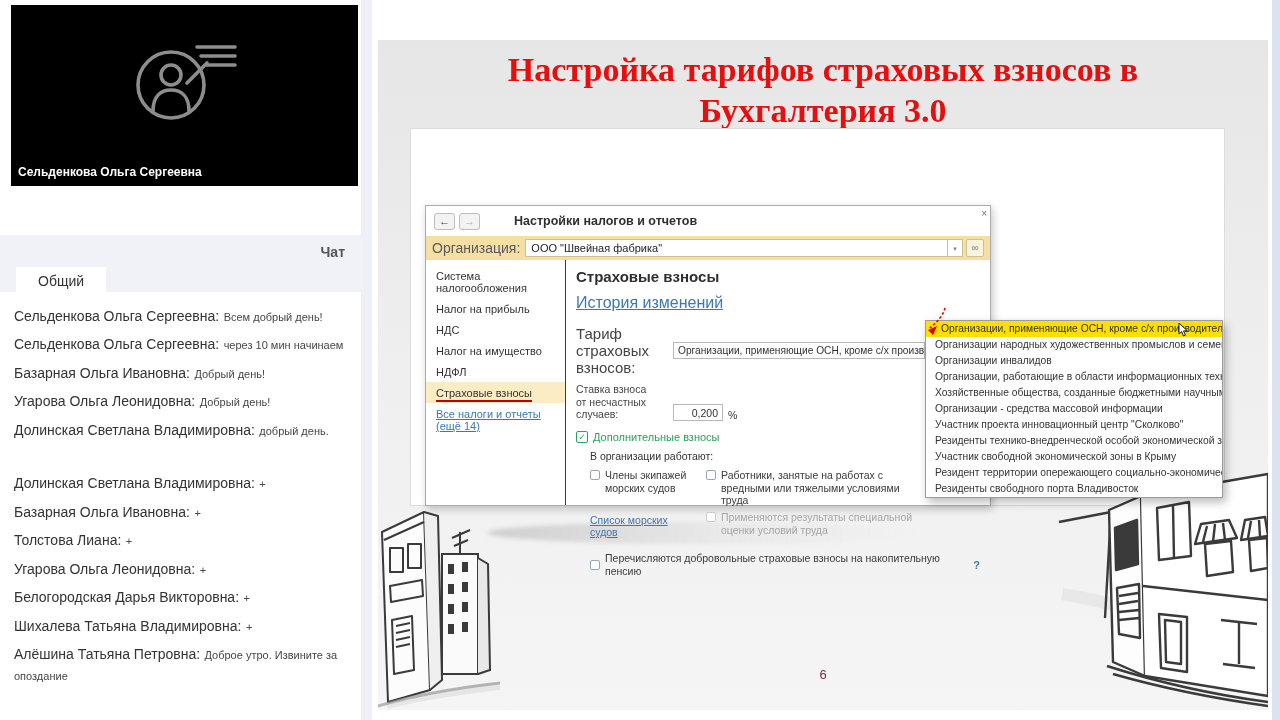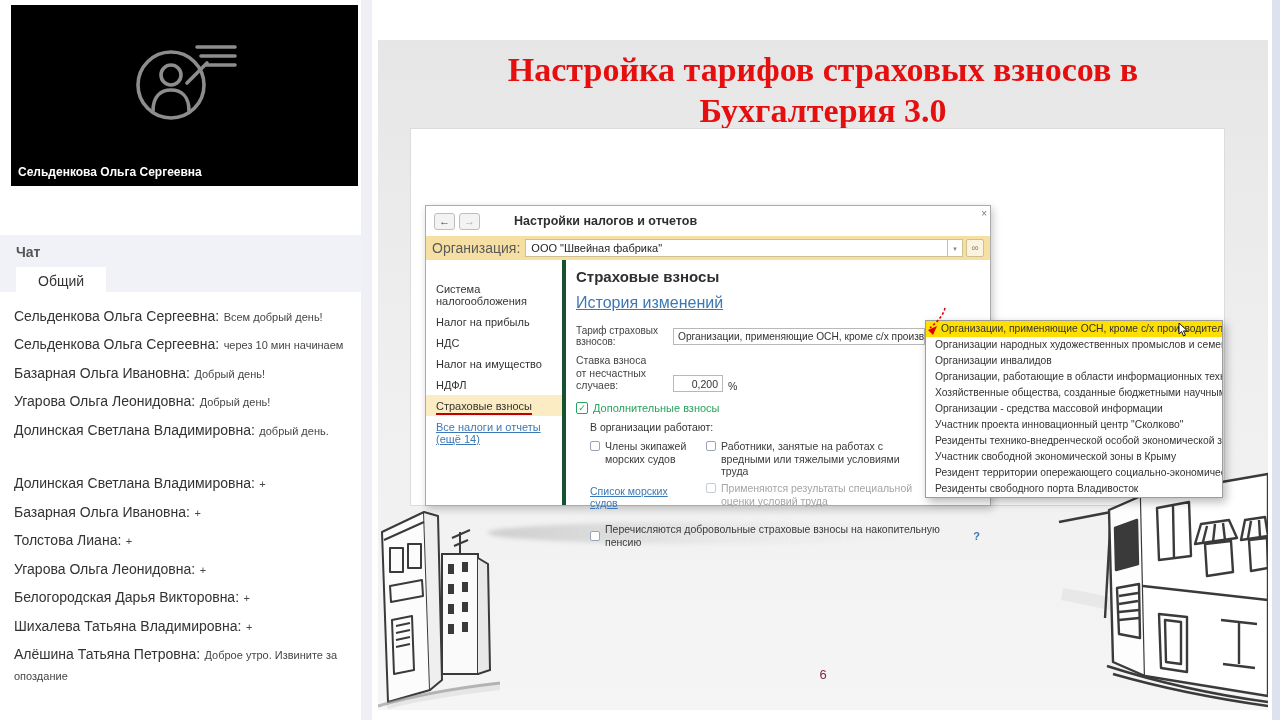--- a/index.html
+++ b/index.html
@@ -8,21 +8,21 @@
 
   
   .left-panel { position:absolute; left:0; top:0; width:378px; height:720px; background:#fff; }
   .left-scrollbar { position:absolute; right:6px; top:0; width:11px; height:720px; background:#eef0f6; }
   .video { position:absolute; left:11px; top:5px; width:347px; height:181px; background:#000; }
   .avatar-wrap { position:absolute; left:50%; top:44%; transform:translate(-50%,-50%); }
   .video-name { position:absolute; left:7px; bottom:7px; color:#fff; font-size:12px; font-weight:bold; }
 
   .chat { position:absolute; left:0; top:235px; width:361px; bottom:0; background:#fff; }
   .chat-header { background:#f1f2f7; padding:9px 16px 0; height:57px; }
-  .chat-title { font-size:14px; font-weight:700; color:#565656; margin-bottom:7px; }
+  .chat-title { font-size:14px; font-weight:700; color:#565656; margin-bottom:7px;text-align:right; }
   .chat-tab { display:inline-block; background:#fff; padding:6px 22px 7px; font-size:14px; color:#333; }
   .messages { padding:6px 14px 0; }
   .msg { margin:8px 0; line-height:1.28; }
   .m-author { font-size:14px; color:#333; }
   .m-author::after { content:":"; }
   .m-text { font-size:11px; color:#464646; }
   .gap { height:17px; }
 
   
   .main { position:absolute; left:378px; top:0; width:902px; height:720px; background:#fff; }
@@ -54,32 +54,32 @@
   .org-bar { height:24px; background:#f6dfa2; display:flex; align-items:center; padding:0 6px; }
   .org-label { font-size:14px; color:#5a5a5a; margin-right:5px; }
   .org-combo { width:424px; height:18px; background:#fff; border:1px solid #cfc091; display:flex;
                align-items:center; padding:0 5px; font-size:11px; color:#222; }
   .combo-arrow-btn { width:15px; height:18px; border:1px solid #cfc091; border-left:none; background:#fff;
                      color:#888; font-size:7px; text-align:center; line-height:17px; }
   .org-link-btn { width:18px; height:18px; border:1px solid #cfc091; background:#fbf3de; margin-left:3px;
                   color:#8a8a8a; font-size:10px; text-align:center; line-height:16px; border-radius:2px; }
 
   .win-body { display:flex; height:245px; }
-  .win-nav { width:140px; border-right:4px solid #14532d; padding-top:18px; }
+  .win-nav { width:140px; border-right:1px solid #14532d; padding-top:5px; }
   .nav-item { padding:5px 10px 4px; font-size:11px; color:#333; }
   .nav-item.active { background:#fcecc3; }
   .nav-item.active span { border-bottom:2px solid #c00000; padding-bottom:1px; }
   .nav-more { display:block; padding:5px 10px; font-size:11px; }
   .link { color:#3c78b4; text-decoration:underline; cursor:pointer; }
 
   .content { flex:1; padding:6px 10px; position:relative; }
   .content-h { font-size:15px; font-weight:700; margin:2px 0 9px; color:#2f2f2f; }
   .history { font-size:16px; }
   .row-tariff { display:flex; align-items:center; margin-top:13px; }
-  .flabel { width:97px; font-size:10px; color:#444; flex:none; }
+  .flabel { width:97px; font-size:15px; color:#444; flex:none; }
   .tariff-field { width:252px; height:17px; border:1px solid #b8b8b8; font-size:10.2px; padding:2px 4px;
                   white-space:nowrap; overflow:hidden; flex:none; }
   .tfield-btn { width:13px; height:17px; border:1px solid #b8b8b8; border-left:none; font-size:7px;
                 color:#777; text-align:center; line-height:16px; flex:none; }
   .link-sq { width:16px; height:17px; border:1px solid #b8b8b8; margin-left:3px; background:#f7f7f7;
              color:#8a8a8a; font-size:9px; text-align:center; line-height:15px; flex:none; }
   .q-help { color:#3c78b4; font-weight:700; margin-left:6px; font-size:11px; }
   .row-rate { display:flex; align-items:flex-end; margin-top:7px; }
   .rate-label { width:97px; font-size:10.5px; line-height:1.2; color:#444; flex:none; }
   .rate-input { width:50px; height:17px; border:1px solid #b8b8b8; font-size:10.5px; text-align:right;

